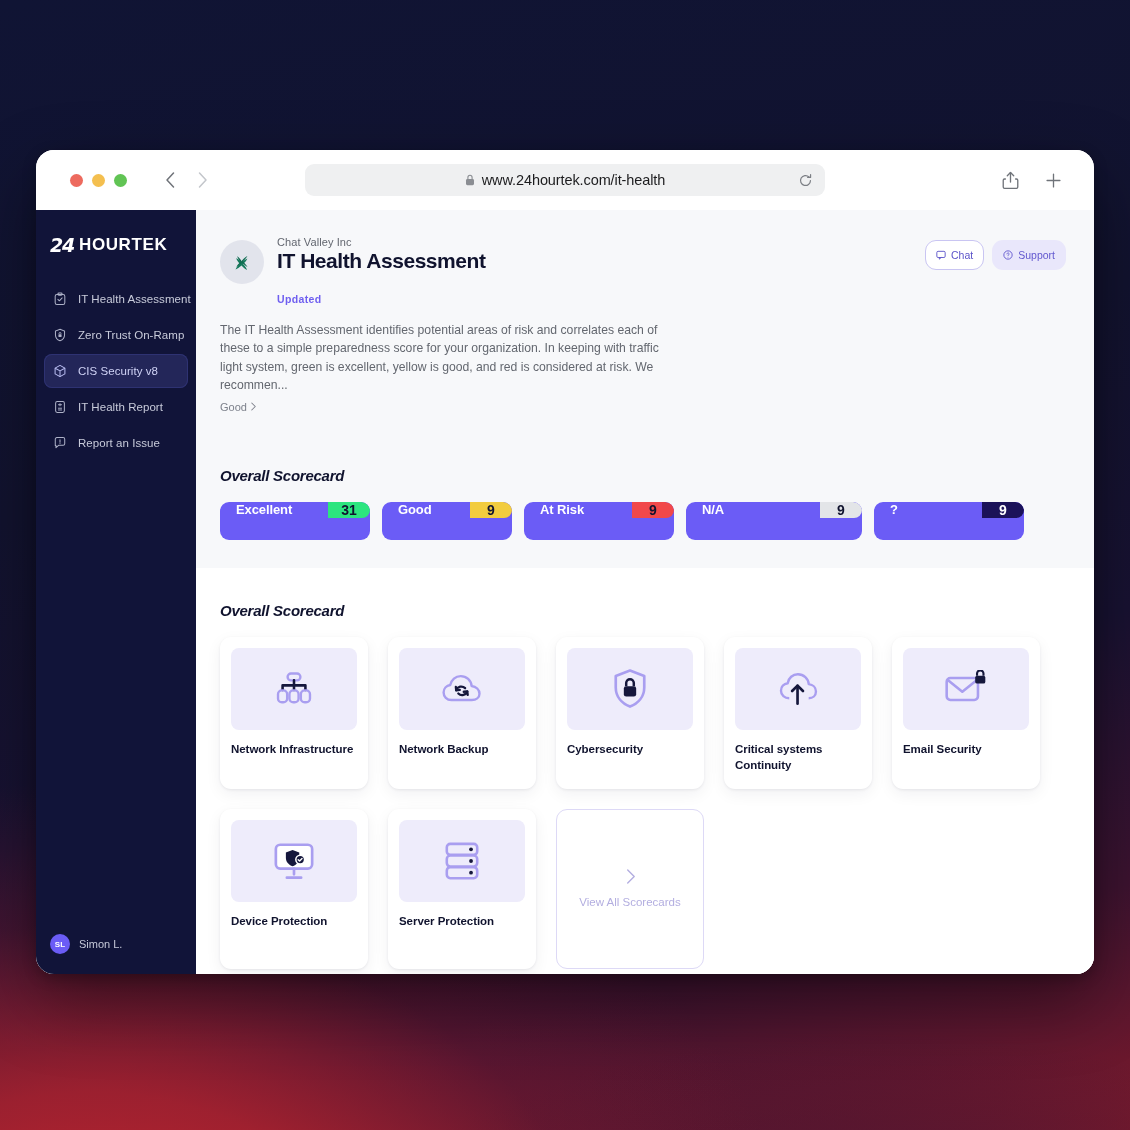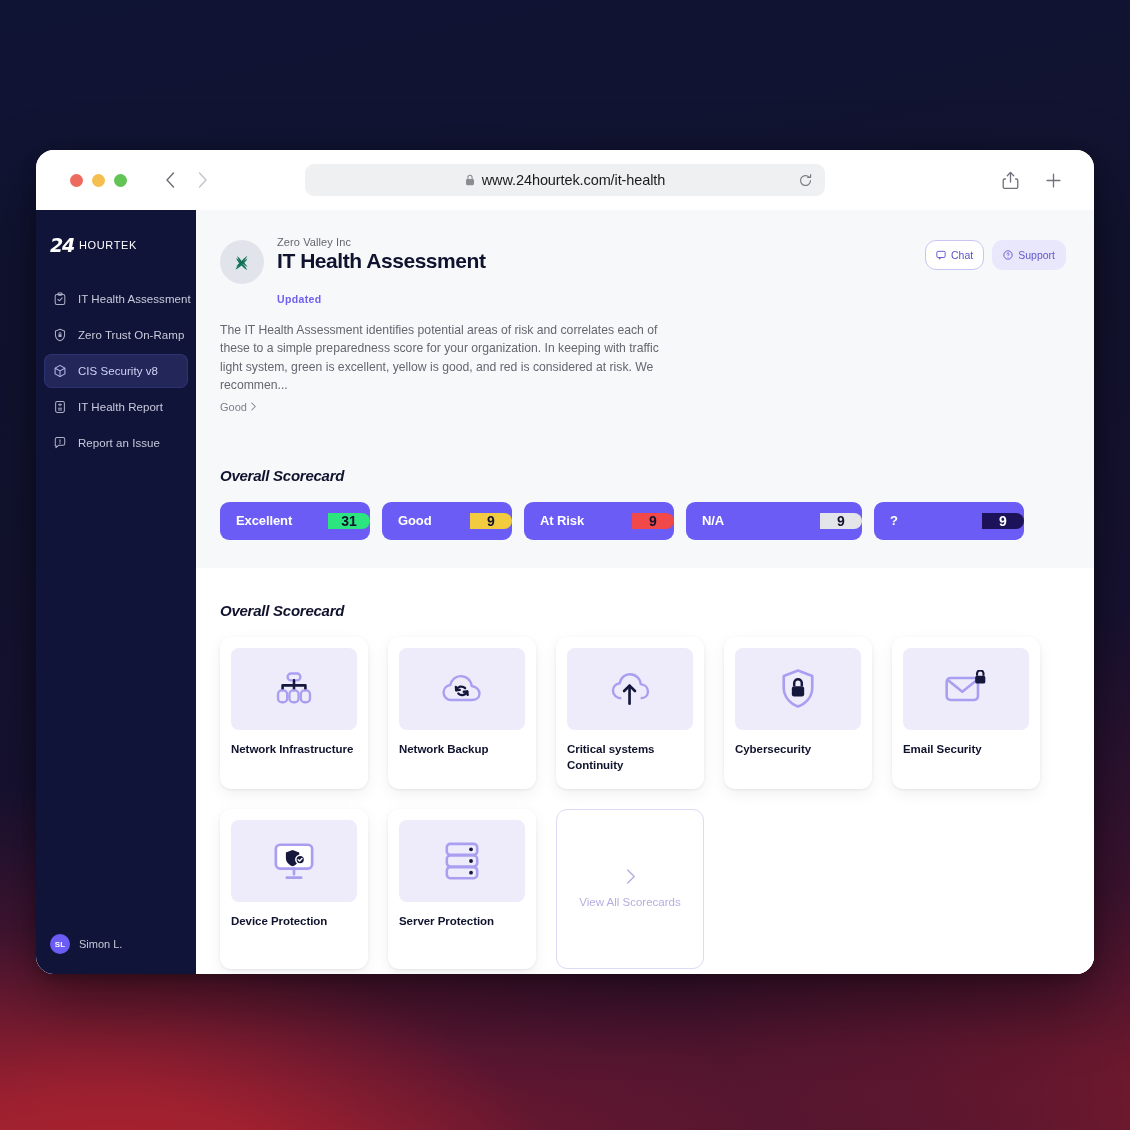--- a/index.html
+++ b/index.html
@@ -112,22 +112,22 @@
     color: #ffffff;
   }
   .logo-24 {
     font-size: 19px;
     font-weight: 700;
     font-style: italic;
     letter-spacing: -1.2px;
     font-family: "DejaVu Sans", sans-serif;
   }
   .logo-word {
-    font-size: 11px;
-    font-weight: 400;
+    font-size: 17px;
+    font-weight: 700;
     letter-spacing: 0.6px;
   }
 
   .nav { display: flex; flex-direction: column; gap: 2px; padding: 0 8px; }
   .nav-item {
     display: flex;
     align-items: center;
     gap: 10px;
     height: 34px;
     padding: 0 8px;
@@ -239,21 +239,21 @@
     letter-spacing: -0.25px;
     margin-bottom: 18px;
     font-style: italic;
   }
 
   .bars { display: flex; gap: 12px; flex-wrap: nowrap; }
   .bar {
     height: 38px;
     border-radius: 9px;
     display: flex;
-    align-items: center;
+    align-items: flex-start;
     overflow: hidden;
     background: #6b5cf6;
   }
   .bar-label {
     flex: 1;
     display: flex;
     align-items: center;
     padding-left: 16px;
     color: #ffffff;
     font-size: 13px;
@@ -459,21 +459,21 @@
       <section class="hero">
         <div class="hero-top">
           <div class="org-avatar">
             <svg width="22" height="22" viewBox="0 0 24 24" fill="none">
               <path d="M12 12c-2.4-2-4.6-3.6-6.4-4.2 0.6 1.9 2.2 4.1 4.2 6.5-2.4 1.9-4.1 4-4.8 5.9 1.9-0.7 4.1-2.3 6.5-4.3 2 2.4 4.1 4 6 4.7-0.7-1.9-2.3-4-4.3-6.4 2.4-2 4-4.1 4.7-6-1.9 0.7-4 2.3-6.4 4.3z" fill="#147a5c"></path>
               <path d="M12 11.4c-1.9-2.6-3.7-4.6-5.3-5.6 0.5 1.8 1.9 3.9 3.8 6.2C8.2 13.8 6.6 15.8 6 17.6c1.8-1 3.8-2.8 6-5 2.2 2.2 4.2 3.9 6 4.8-1-1.8-2.7-3.8-4.9-6 2.2-2.2 3.9-4.2 4.8-6-1.8 0.9-3.8 2.6-5.9 5z" fill="#0e6a4f"></path>
             </svg>
           </div>
 
           <div class="hero-titles">
-            <div class="org-name">Zero Valley Inc</div>
+            <div class="org-name">Chat Valley Inc</div>
             <h1 class="page-title">IT Health Assessment</h1>
             <div class="updated">Updated</div>
           </div>
 
           <div class="hero-actions">
             <div class="pill chat">
               <span style="display:flex">
                 <svg width="10" height="10" viewBox="0 0 12 12" fill="none">
                     <rect x="1" y="1.6" width="10" height="7.4" rx="1.5" stroke="currentColor" stroke-width="1.1"></rect>
                     <path d="M4 9v2l2.2-2" stroke="currentColor" stroke-width="1.1" stroke-linejoin="round"></path>
@@ -555,38 +555,38 @@
                 <path d="M13.5 33c-5 0-8.5-3.6-8.5-8.2 0-4.2 3-7.6 7.2-8.1C13.4 10.9 18 7 23.6 7c6.3 0 11.3 4.7 11.8 10.7 5 .5 8.6 4.1 8.6 8.4 0 4.5-3.8 6.9-8.3 6.9H13.5z" stroke="#a99ef0" stroke-width="2.6" stroke-linejoin="round"></path>
                 <path d="M18.6 22.3a6 6 0 019.8-2.2M30.8 23.7a6 6 0 01-9.8 2.2" stroke="#15173c" stroke-width="2.5" stroke-linecap="round"></path>
                 <path d="M18.3 18.6l.4 3.9 3.9-.5M31.2 27.4l-.5-3.9-3.8.5" stroke="#15173c" stroke-width="2.5" stroke-linecap="round" stroke-linejoin="round"></path>
               </svg>
             </div>
             <div class="card-label">Network Backup</div>
           </div>
 
           <div class="card">
             <div class="card-icon-box">
+              <svg width="38" height="44" viewBox="0 0 40 46" fill="none">
+                <path d="M20 3.5l15 5.7v12.1c0 9.5-6.3 16.7-15 20.2-8.7-3.5-15-10.7-15-20.2V9.2l15-5.7z" stroke="#a99ef0" stroke-width="2.8" stroke-linejoin="round"></path>
+                <rect x="13.5" y="20" width="13" height="11" rx="2.4" fill="#15173c"></rect>
+                <path d="M16 20v-3.2a4 4 0 018 0V20" stroke="#15173c" stroke-width="2.6"></path>
+              </svg>
+            </div>
+            <div class="card-label">Cybersecurity</div>
+          </div>
+
+          <div class="card">
+            <div class="card-icon-box">
               <svg width="46" height="40" viewBox="0 0 50 42" fill="none">
                 <path d="M15.5 31c-5 0-9-3.6-9-8.2 0-4.2 3.1-7.6 7.3-8.1C14.7 8.9 19.3 5 24.9 5c6.3 0 11.3 4.7 11.8 10.7 4.6.5 7.8 3.9 7.8 8 0 4.5-3.4 7.3-7.9 7.3" stroke="#a99ef0" stroke-width="2.6" stroke-linejoin="round"></path>
                 <path d="M24.5 37V17.5" stroke="#15173c" stroke-width="2.9" stroke-linecap="round"></path>
                 <path d="M18.6 23.2l5.9-5.9 5.9 5.9" stroke="#15173c" stroke-width="2.9" stroke-linecap="round" stroke-linejoin="round"></path>
               </svg>
             </div>
             <div class="card-label">Critical systems Continuity</div>
-          </div>
-
-          <div class="card">
-            <div class="card-icon-box">
-              <svg width="38" height="44" viewBox="0 0 40 46" fill="none">
-                <path d="M20 3.5l15 5.7v12.1c0 9.5-6.3 16.7-15 20.2-8.7-3.5-15-10.7-15-20.2V9.2l15-5.7z" stroke="#a99ef0" stroke-width="2.8" stroke-linejoin="round"></path>
-                <rect x="13.5" y="20" width="13" height="11" rx="2.4" fill="#15173c"></rect>
-                <path d="M16 20v-3.2a4 4 0 018 0V20" stroke="#15173c" stroke-width="2.6"></path>
-              </svg>
-            </div>
-            <div class="card-label">Cybersecurity</div>
           </div>
 
           <div class="card">
             <div class="card-icon-box">
               <svg width="46" height="38" viewBox="0 0 50 40" fill="none">
                 <rect x="4" y="8" width="34" height="24" rx="4" stroke="#a99ef0" stroke-width="2.8"></rect>
                 <path d="M5.5 10.5L21 23l15.5-12.5" stroke="#a99ef0" stroke-width="2.8" stroke-linecap="round" stroke-linejoin="round"></path>
                 <rect x="35" y="5.5" width="11" height="8.5" rx="2" fill="#15173c"></rect>
                 <path d="M37 5.5V3.2a3.5 3.5 0 017 0v2.3" stroke="#15173c" stroke-width="2.3"></path>
               </svg>

